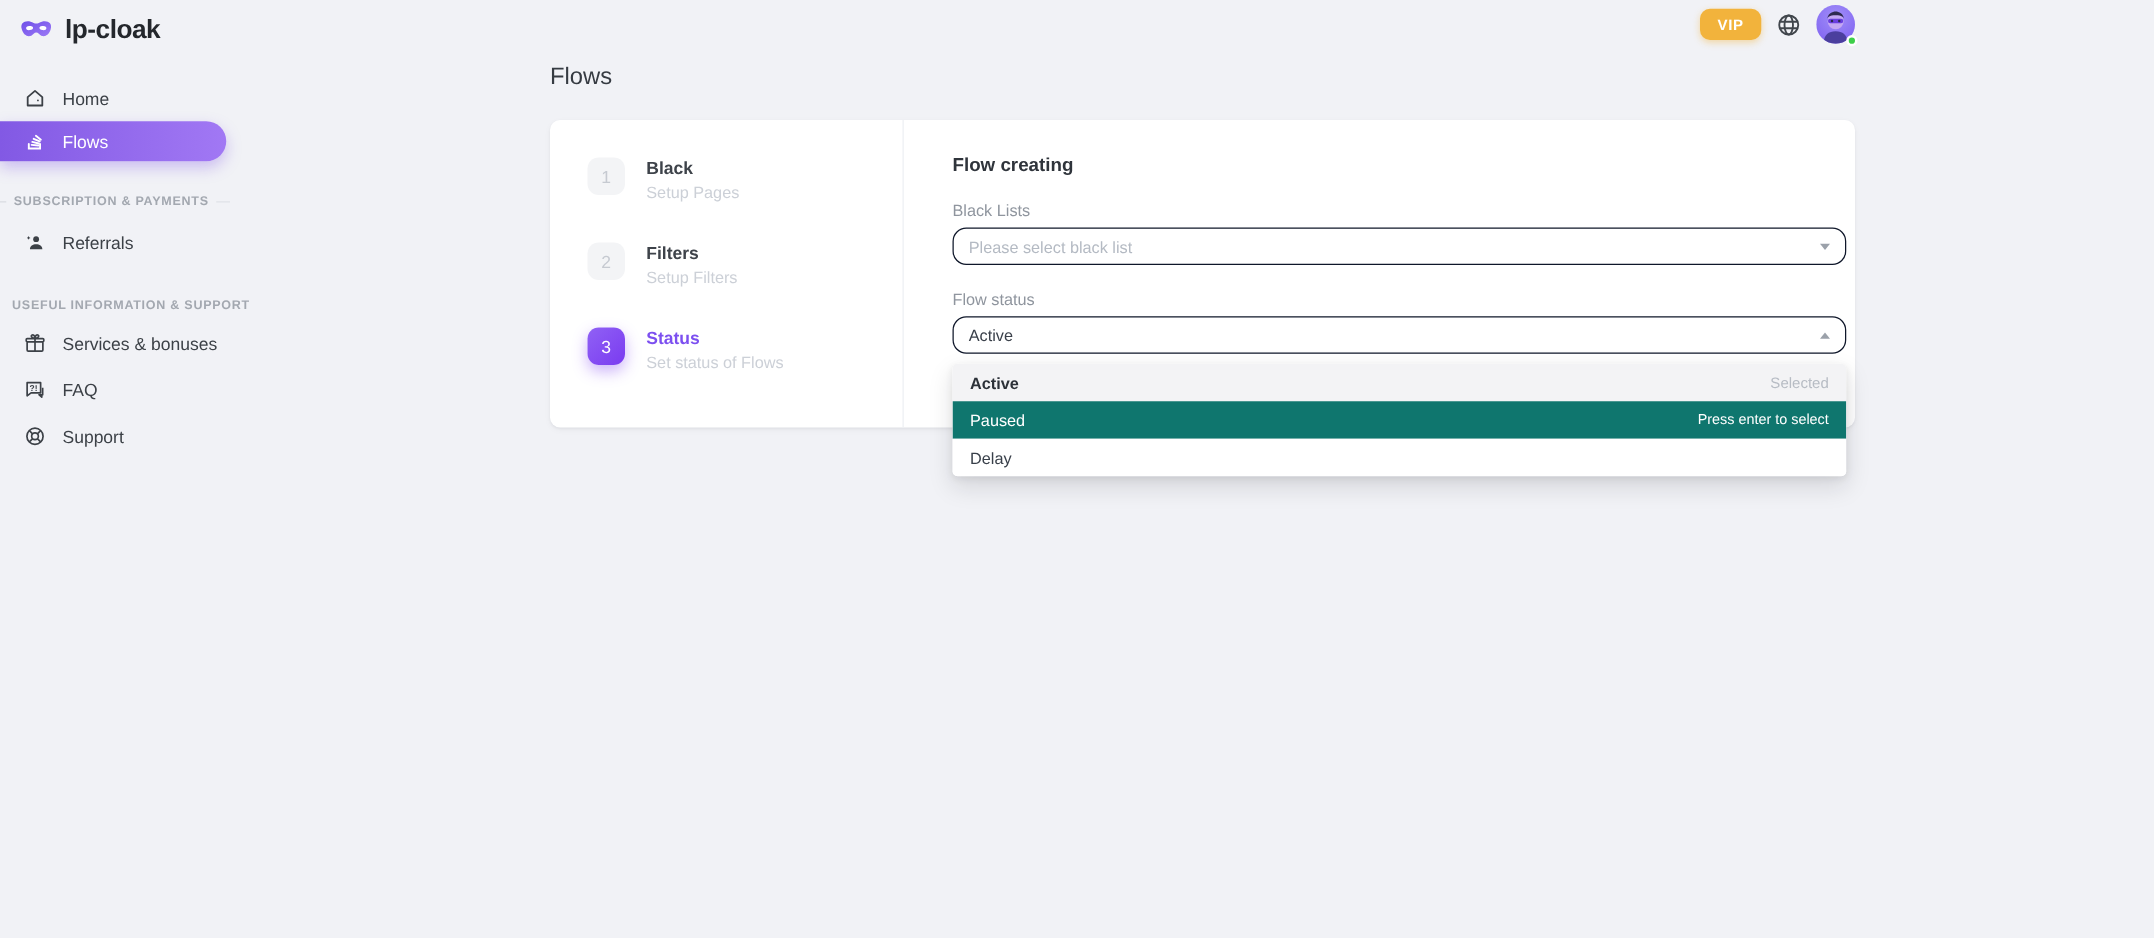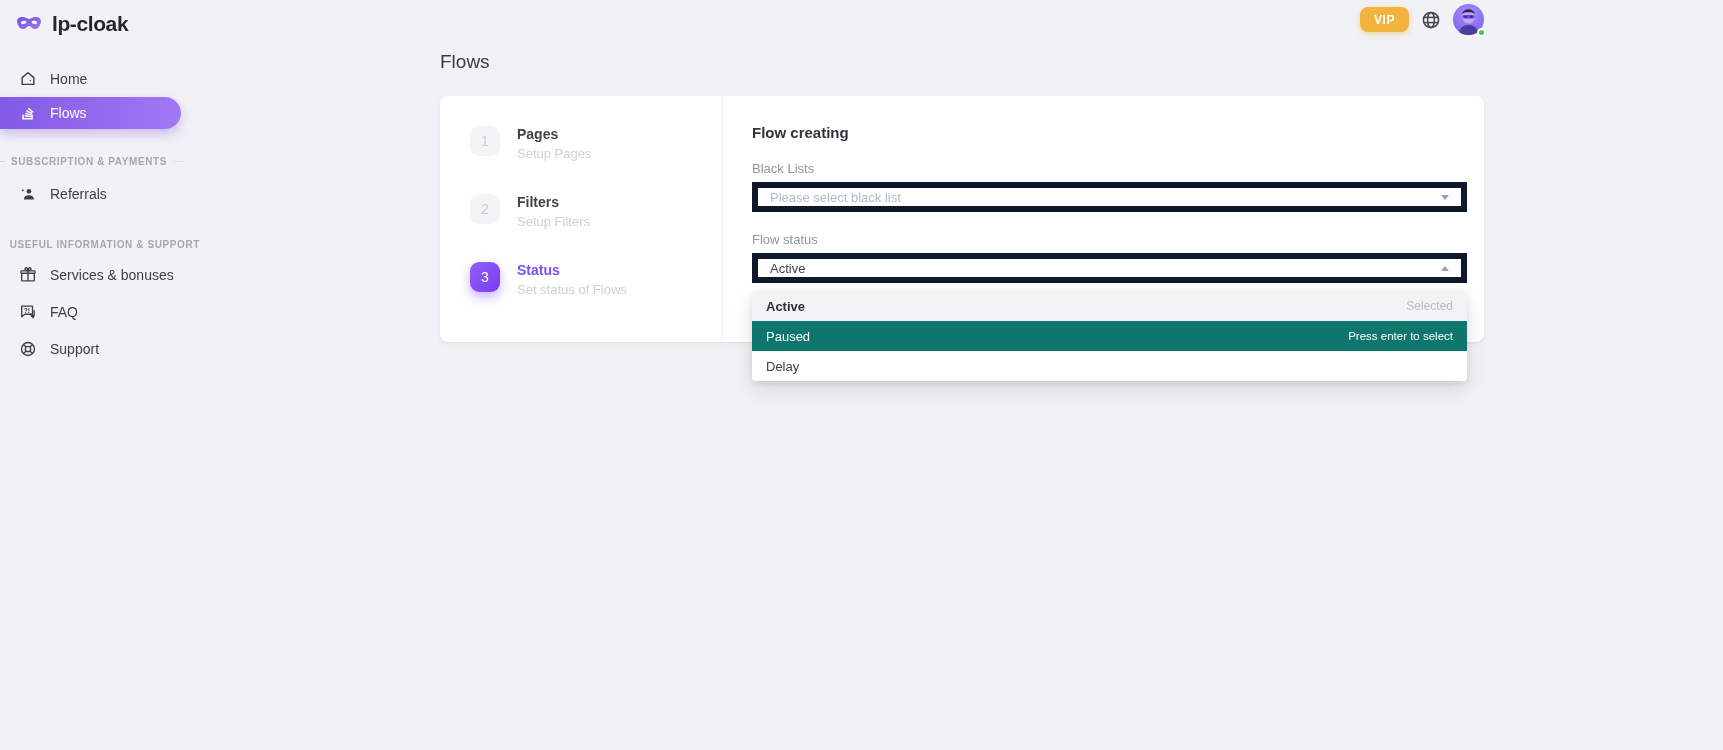--- a/index.html
+++ b/index.html
@@ -74,26 +74,26 @@
     display:flex; align-items:center; justify-content:center;
   }
   .step.active .step-badge {
     background:linear-gradient(135deg,#9061f5,#7a3bf0); color:#fff;
     box-shadow:0 5px 12px rgba(124,63,240,.4);
   }
   .step-title { font-size:14px; font-weight:700; color:#3e434a; line-height:15px; padding-top:1px; }
   .step.active .step-title { color:#7c4ff0; }
   .step-sub { font-size:13px; color:#ccd0d7; margin-top:4px; }
 
-  .form { position:absolute; left:312px; top:28px; width:715px; }
+  .form { position:absolute; left:322px; top:28px; width:715px; }
   .form-title { font-size:15px; font-weight:700; color:#2f343b; }
   .field-label { margin-top:20px; font-size:13px; color:#8f959e; }
   .select {
     margin-top:6px; height:30px;
-    border:6px solid #0f172a; border-radius:0; background:#fff;
+    border:1px solid #0f172a; border-radius:11px; background:#fff;
     display:flex; align-items:center; justify-content:space-between;
     padding:0 12px; font-size:13px; cursor:pointer;
   }
   .select .ph { color:#b4bac3; }
   .select .val { color:#3a404a; }
   .caret { width:0; height:0; border-left:4px solid transparent; border-right:4px solid transparent; }
   .caret.down { border-top:5px solid #9ba1aa; }
   .caret.up { border-bottom:5px solid #9ba1aa; }
 
   .dropdown {
@@ -256,21 +256,21 @@
   </div>
 </div>
 
 <div class="page-title">Flows</div>
 
 <div class="card">
   <div class="steps">
     <div class="step">
       <div class="step-badge">1</div>
       <div>
-        <div class="step-title">Pages</div>
+        <div class="step-title">Black</div>
         <div class="step-sub">Setup Pages</div>
       </div>
     </div>
     <div class="step">
       <div class="step-badge">2</div>
       <div>
         <div class="step-title">Filters</div>
         <div class="step-sub">Setup Filters</div>
       </div>
     </div>

